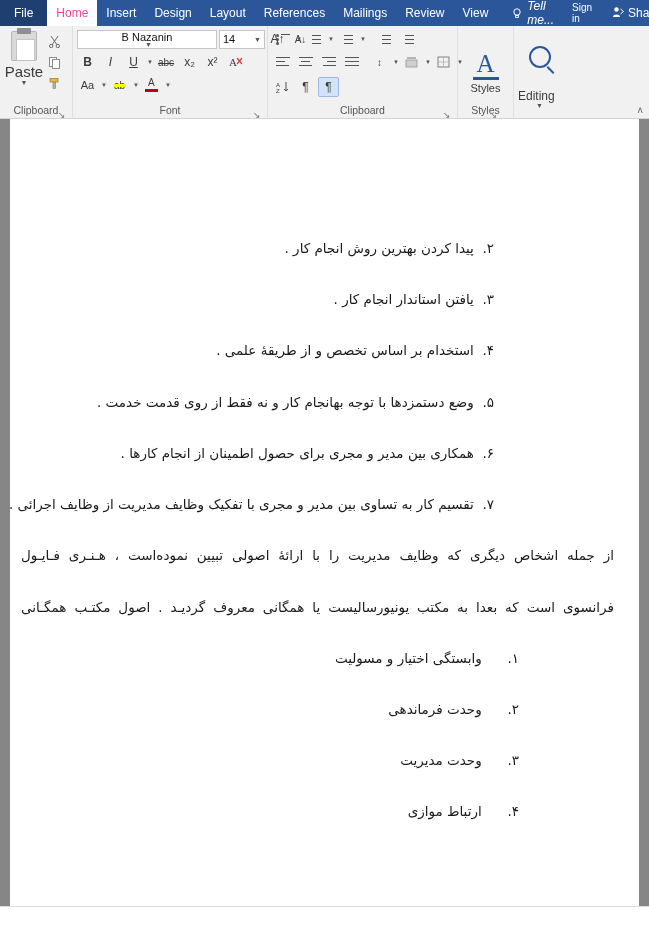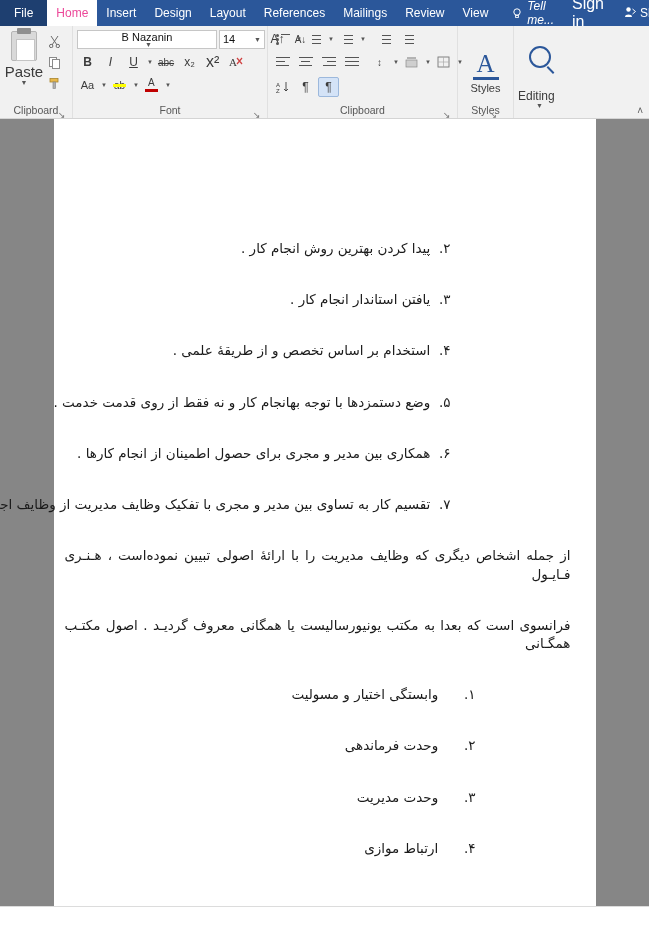--- a/index.html
+++ b/index.html
@@ -37,21 +37,21 @@
     display: flex; align-items: center; gap: 4px;
     padding: 0 8px; margin-left: 6px;
     color: #ffffff; font-size: 12px; font-style: italic;
   }
   .bulb {
     width: 12px; height: 12px;
     display: inline-block;
     position: relative;
   }
   .spacer { flex: 1; }
-  .signin { padding: 0 10px; display: flex; align-items: center; font-size: 16px; }
+  .signin { padding: 0 10px; display: flex; align-items: center; font-size: 10px; }
   .share { padding: 0 10px; display: flex; align-items: center; gap: 4px; font-size: 12px; }
 
   
   .ribbon {
     height: 93px;
     background: #f1f1f1;
     border-bottom: 1px solid #d4d4d4;
     display: flex;
     position: relative;
     font-size: 11px;
@@ -184,21 +184,21 @@
   
   .docarea {
     height: 806px;
     background: #868686;
     padding-top: 0;
     overflow: hidden;
     position: relative;
   }
   .page {
     background: #ffffff;
-    width: 542px;
+    width: 629px;
     height: 787px;
     margin: 0 auto;
     position: relative;
     padding: 120px 25px 0 11px;
     direction: rtl;
   }
   .doc-line {
     font-family: "DejaVu Sans", sans-serif;
     font-size: 13.5px;
     color: #1a1a1a;
@@ -347,21 +347,21 @@
             <u>U</u>
           </div>
         <span class="tiny-caret">▼</span>
         <div class="btn">
             <span style="text-decoration:line-through;font-size:10px">abc</span>
           </div>
         <div class="btn">
             <span style="font-size:12px">x₂</span>
           </div>
         <div class="btn">
-            <span style="font-size:16px">x²</span>
+            <span style="font-size:12px">x²</span>
           </div>
         <div class="btn">
           <svg width="14" height="14" viewBox="0 0 14 14">
               <text x="0" y="11" font-size="11" fill="#3b3b3b" font-family="Liberation Serif">A</text>
               <path d="M8 3 L13 9 M13 3 L8 9" stroke="#d04040" stroke-width="1.2"></path>
             </svg>
         </div>
       </div>
       <div class="row">
         <div class="btn">

